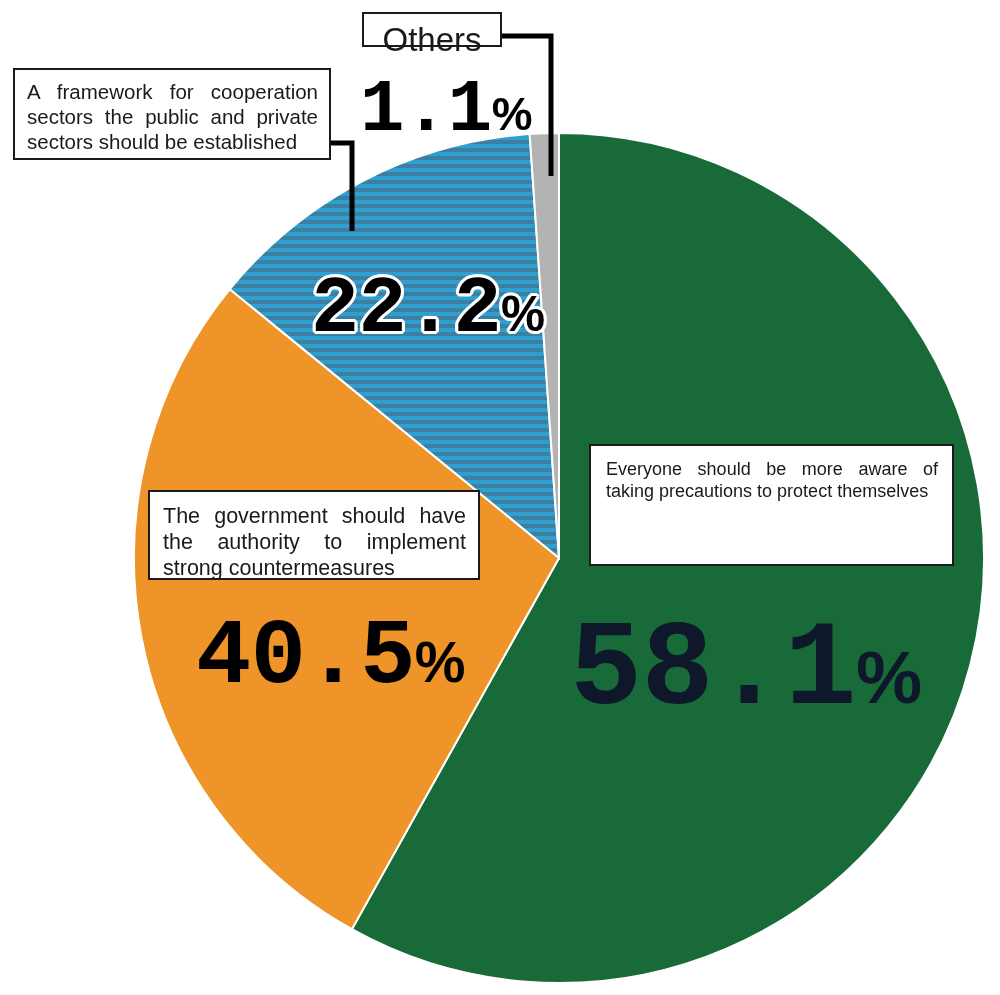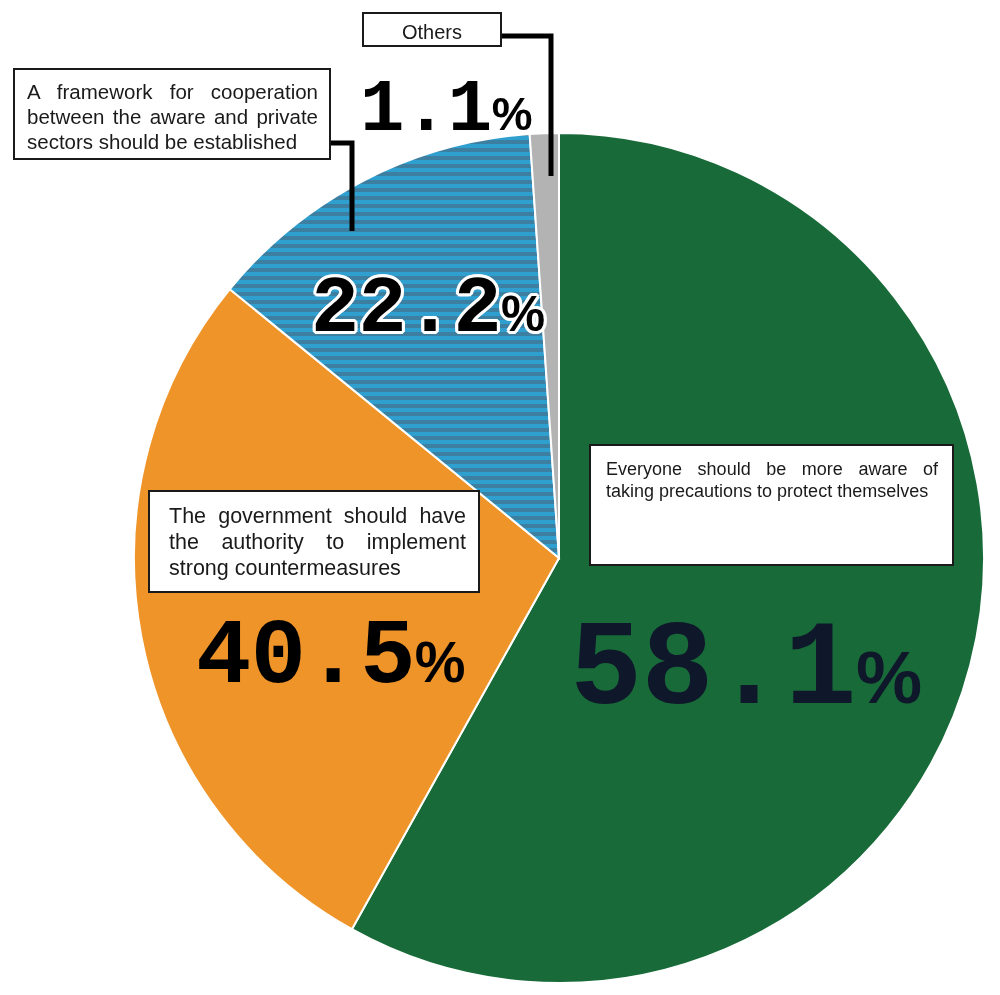--- a/index.html
+++ b/index.html
@@ -51,33 +51,33 @@
     height: 92px;
     padding: 9px 11px 8px 12px;
     font-size: 20.5px;
   }
   #callout-others {
     left: 362px;
     top: 12px;
     width: 140px;
     height: 35px;
     padding: 6px 10px;
-    font-size: 20px;
+    font-size: 33px;
     text-align: center;
   }
   #callout-others .cl-text {
     text-align: center;
     text-align-last: center;
   }
   #callout-government {
     left: 148px;
     top: 490px;
     width: 332px;
-    height: 103px;
-    padding: 11px 12px 9px 19px;
+    height: 90px;
+    padding: 11px 12px 9px 13px;
     font-size: 21.5px;
   }
   #callout-everyone {
     left: 589px;
     top: 444px;
     width: 365px;
     height: 122px;
     padding: 13px 14px 11px 15px;
     font-size: 18px;
   }
@@ -150,21 +150,21 @@
     <path fill="url(#stripes-blue)" stroke="#ffffff" stroke-width="2" d="M 559 558 L 229.84 289.16 A 425 425 0 0 1 529.65 134.01 Z"></path>
 
     <path fill="#b3b3b3" stroke="#ffffff" stroke-width="2" d="M 559 558 L 529.65 134.01 A 425 425 0 0 1 559.00 133.00 Z"></path>
 
     <polyline points="502,36 551,36 551,176" fill="none" stroke="#000000" stroke-width="5"></polyline>
 
     <polyline points="331,143 352,143 352,231" fill="none" stroke="#000000" stroke-width="5"></polyline>
   </svg>
 
   <div class="callout" id="callout-framework">
-    <span class="cl-text">A framework for cooperation between the aware and private sectors should be established</span>
+    <span class="cl-text">A framework for cooperation sectors the public and private sectors should be established</span>
   </div>
 
   <div class="callout" id="callout-others">
     <span class="cl-text">Others</span>
   </div>
 
   <div class="callout" id="callout-government">
     <span class="cl-text">The government should have the authority to implement strong countermeasures</span>
   </div>
 

